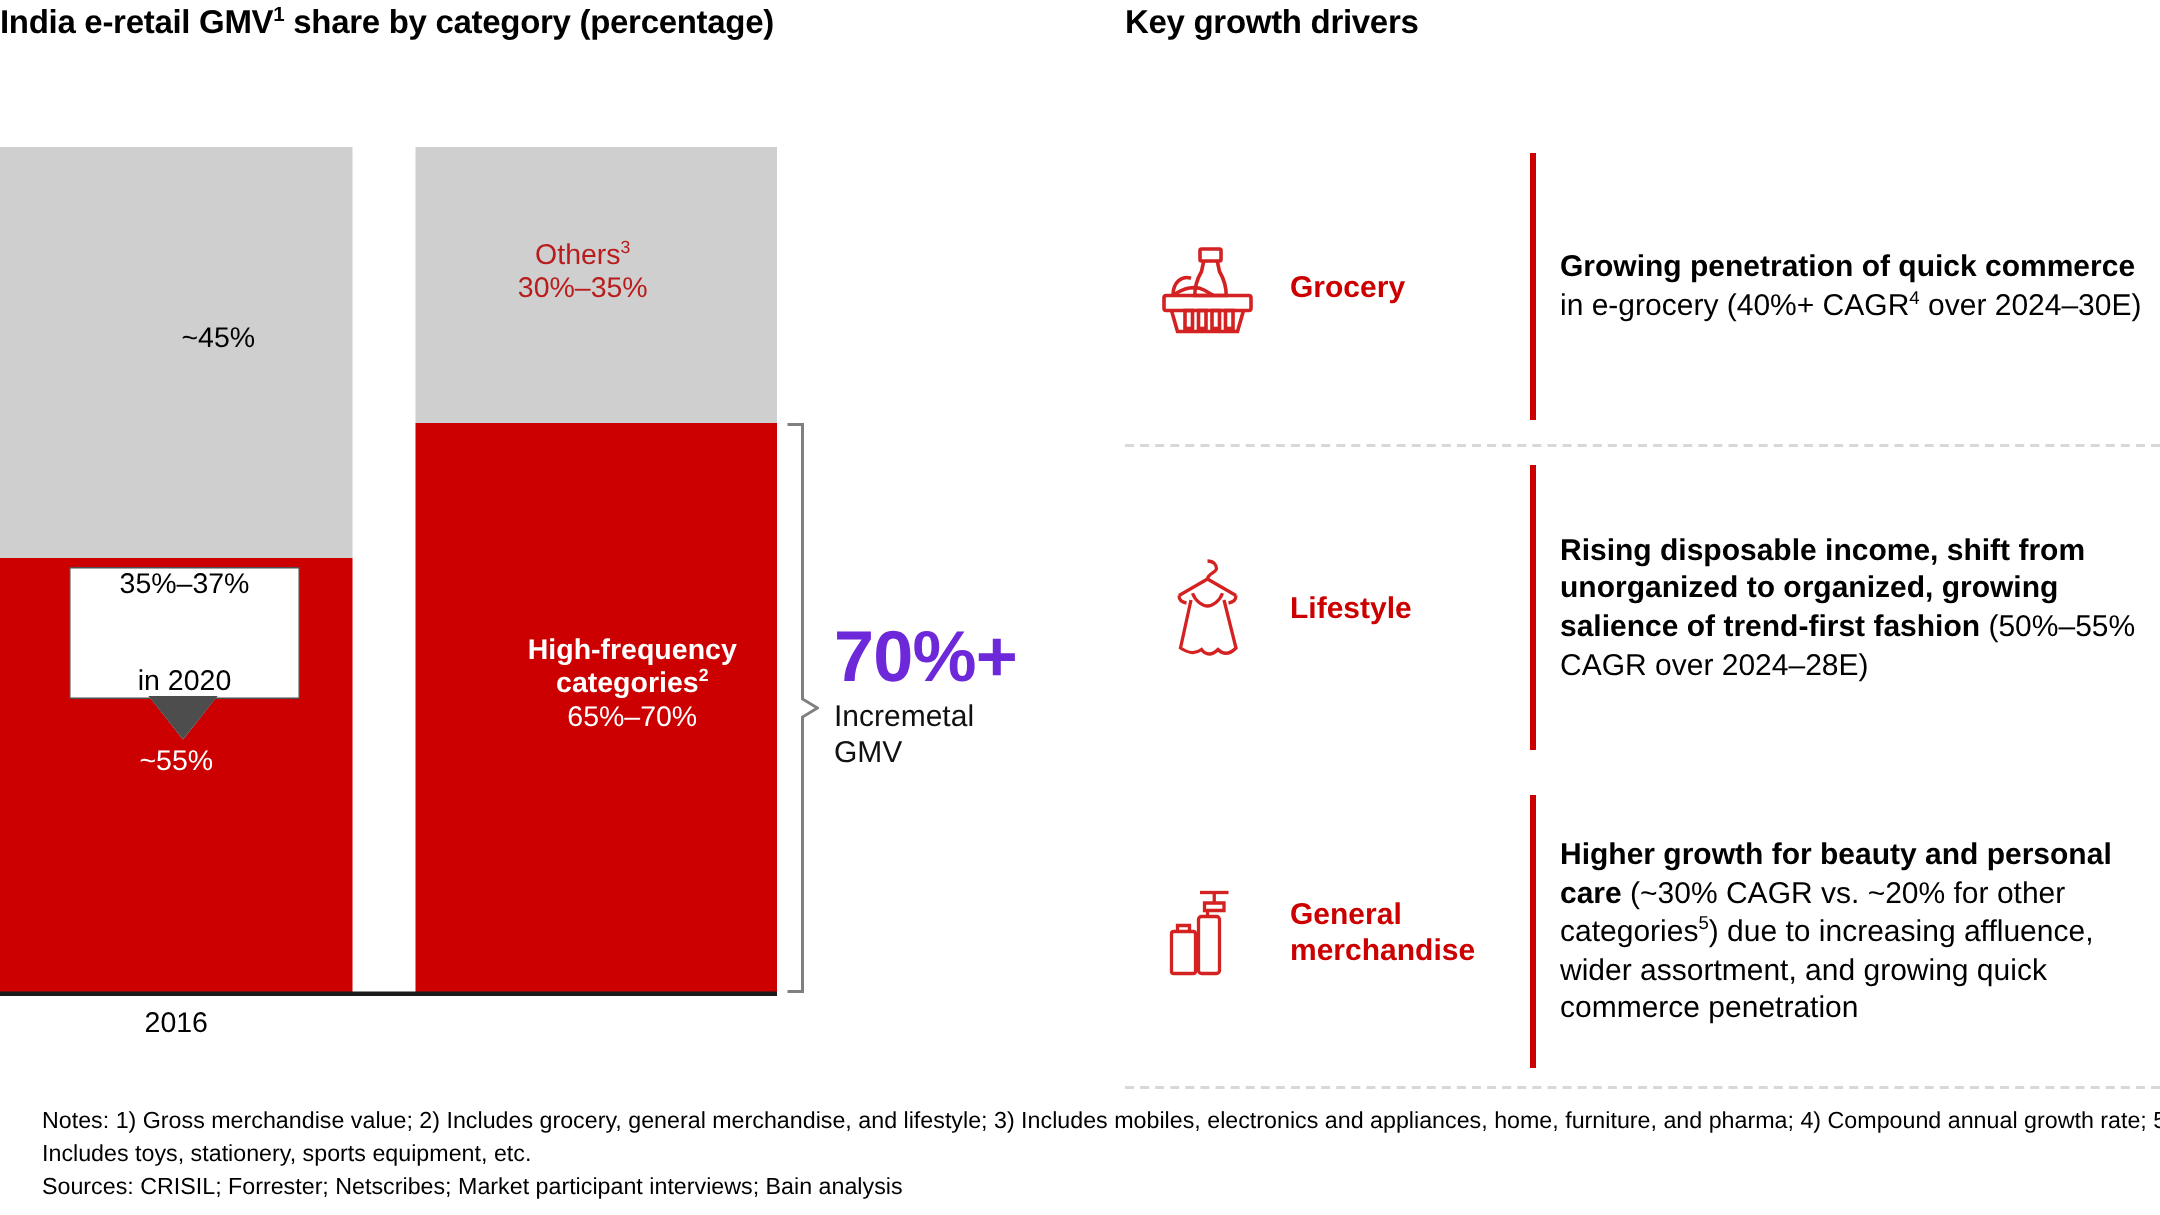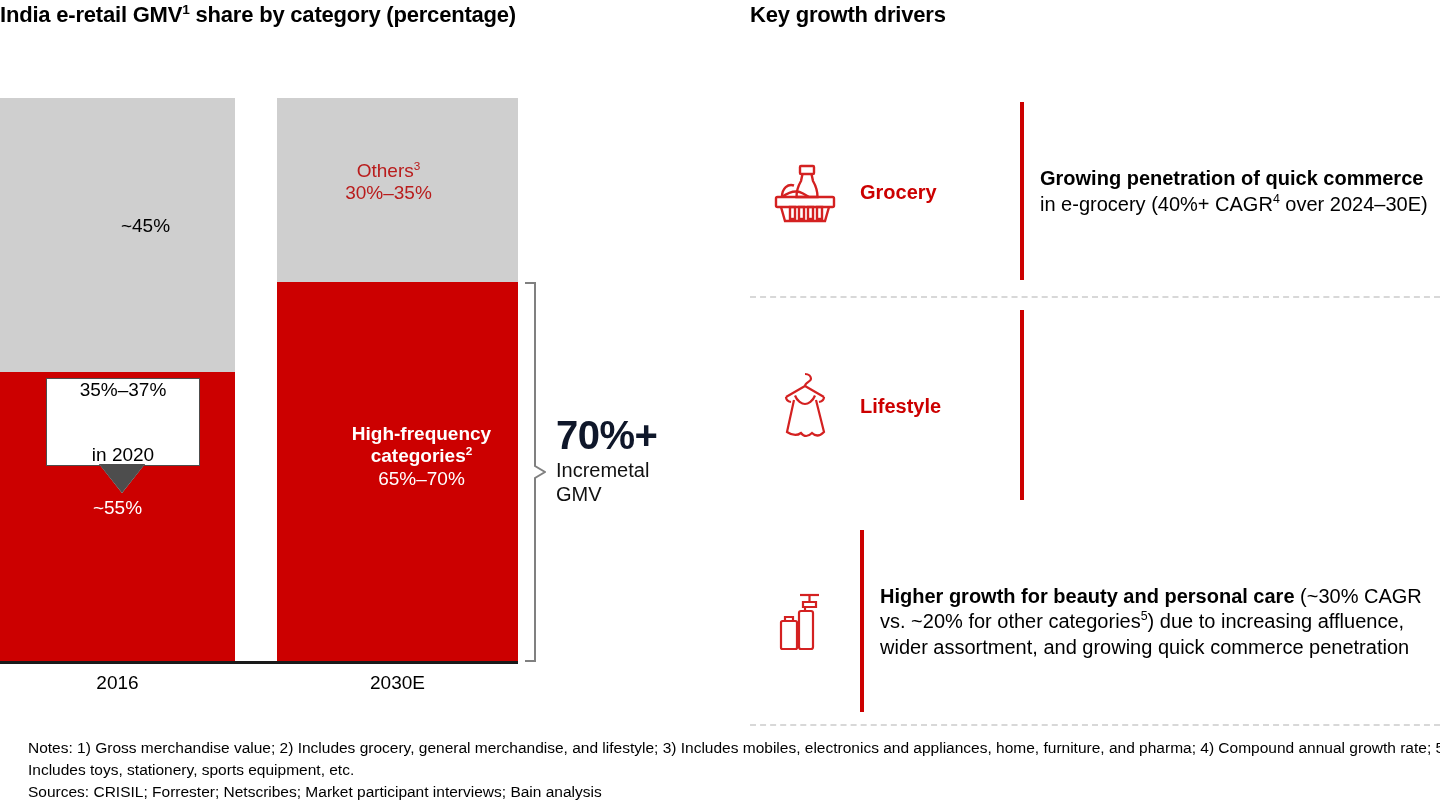--- a/index.html
+++ b/index.html
@@ -86,21 +86,21 @@
     border-top:29px solid #4d4d4d;
     z-index:-1;
   }
 
   
   .bracket{position:absolute;left:524px;top:282px;width:22px;height:380px;}
   .bracket svg{display:block;}
 
   .annot{position:absolute;left:556px;top:415px;width:180px;}
   .annot .big{
-    font-size:40px;font-weight:bold;color:#0f172a;line-height:1.0;
+    font-size:48px;font-weight:bold;color:#6d28d9;line-height:1.0;
     letter-spacing:-0.5px;
   }
   .annot .sub{
     font-size:20px;color:#111;line-height:1.18;margin-top:4px;
   }
 
   
   .drivers{position:absolute;left:750px;top:88px;width:690px;}
   .driver{
     position:relative;display:flex;align-items:flex-start;
@@ -194,21 +194,20 @@
     <div class="annot">
       <div class="big">70%+</div>
       <div class="sub">
         <div>Incremetal</div>
         <div>GMV</div>
       </div>
     </div>
 
     <div class="axis"></div>
     <div class="xlab a">2016</div>
-    <div class="xlab b">2030E</div>
   </div>
 
   <div class="drivers">
 
     <div class="driver d1">
       <div class="d-icon">
         <svg width="64" height="62" viewBox="0 0 64 62" fill="none" stroke="#d42121" stroke-width="2.4">
           <rect x="27" y="5" width="14" height="8" rx="1"></rect>
           <path d="M29.5,13 L28,20 C24.5,26 23.5,31 23.5,36 L44.5,36 C44.5,31 43.5,26 40,20 L38.5,13"></path>
           <path d="M9,36 C9,27 15,22.5 21,24.5"></path>
@@ -233,35 +232,40 @@
           <path d="M30,4 C34,4 36,6.5 36,9 C36,11.5 30,12.5 30,16"></path>
           <path d="M30,16 L11,27 M30,16 L49,27"></path>
           <path d="M11,27 C11,30 13,31.5 16,32"></path>
           <path d="M49,27 C49,30 47,31.5 44,32"></path>
           <path d="M20,25.5 C22,31 27,34 30,34 C33,34 38,31 40,25.5"></path>
           <path d="M19,30 L12,62 C18,66 22,66 26,63 C29,67 33,67 37,63 C41,67 45,66 49,62 L41,30"></path>
         </svg>
       </div>
       <div class="d-name">Lifestyle</div>
       <div class="d-rule"></div>
+      <div class="d-text"><b>Rising disposable income, shift from unorganized to organized, growing salience of trend-first fashion</b><span> (50%–55% CAGR over 2024–28E)</span></div>
       <div class="divider div2"></div>
     </div>
 
     <div class="driver d3">
       <div class="d-icon">
         <svg width="62" height="64" viewBox="0 0 62 64" fill="none" stroke="#d42121" stroke-width="2.2">
           <path d="M26,5 L45,5"></path>
           <path d="M35.5,5 L35.5,12"></path>
           <path d="M29,12 L42,12 L42,17 L29,17 Z"></path>
           <path d="M31,17 L31,21"></path>
           <rect x="25" y="21" width="14" height="38" rx="2"></rect>
           <rect x="7" y="31" width="16" height="28" rx="1.5"></rect>
           <path d="M11,31 L11,27 L19,27 L19,31"></path>
         </svg>
       </div>
+      <div class="d-name">
+        <div>General</div>
+        <div>merchandise</div>
+      </div>
       <div class="d-rule"></div>
       <div class="d-text"><b>Higher growth for beauty and personal care</b><span> (~30% CAGR vs. ~20% for other categories</span><sup>5</sup><span>) due to increasing affluence, wider assortment, and growing quick commerce penetration</span></div>
       </div>
   </div>
 
   <div class="notes">
     <div class="ln">Notes: 1) Gross merchandise value; 2) Includes grocery, general merchandise, and lifestyle; 3) Includes mobiles, electronics and appliances, home, furniture, and pharma; 4) Compound annual growth rate; 5) Includes toys, stationery, sports equipment, etc.</div>
     <div class="ln">Sources: CRISIL; Forrester; Netscribes; Market participant interviews; Bain analysis</div>
   </div>
 

